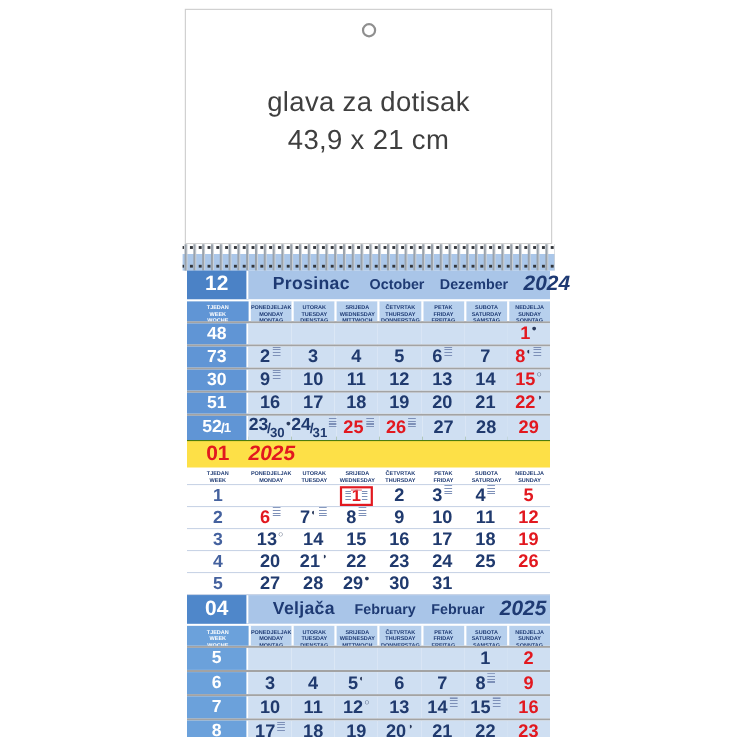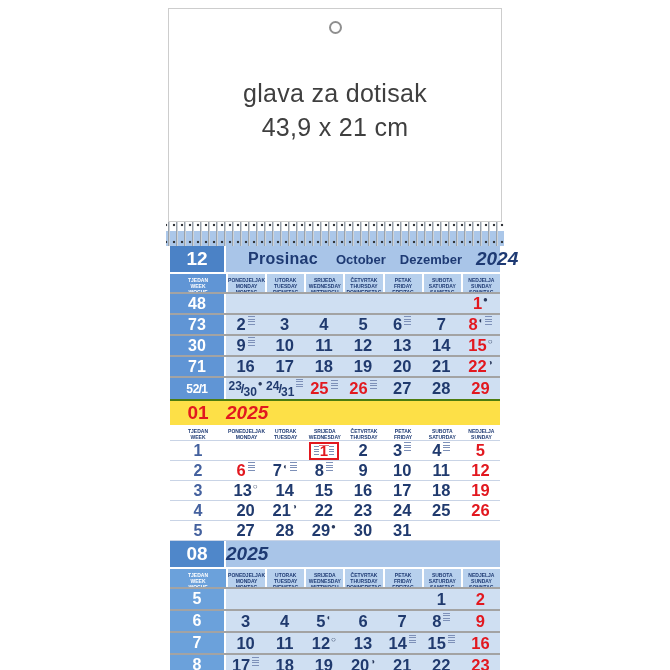--- a/index.html
+++ b/index.html
@@ -70,21 +70,21 @@
   .theme-white .m-daynames{height:15px;}
   .theme-white .wk-label{color:#1e3a73;}
   .theme-white .w-row{border-bottom:1px solid #c9d4e6;}
   .theme-white .m-daynames{border-bottom:1px solid #c9d4e6;}
   .theme-white .w-num{color:#44619e;}
 
   
   .mk{font-size:8px;vertical-align:7px;margin-left:1px;color:#2a3a5c;font-weight:normal;}
   .smud{display:inline-block;width:7px;height:9px;margin-left:2px;vertical-align:5px;
         background:repeating-linear-gradient(180deg,#7d90b8 0 1px,rgba(0,0,0,0) 1px 2.5px);}
-  .sp-a{font-size:12px;vertical-align:3px;}
+  .sp-a{font-size:16px;vertical-align:3px;}
   .sp-s{font-size:13px;margin:0 -1px;}
   .sp-b{font-size:12px;vertical-align:-3px;}
   .w-num .sp-a,.w-num .sp-s,.w-num .sp-b{color:#fff;}
 
   
   .today-box{display:inline-flex;align-items:center;justify-content:center;
      border:2px solid #e2181f;height:18px;min-width:30px;background:#fff;
      box-sizing:border-box;position:relative;padding:0 1px;}
   .today-box .d-in{font-size:15px;}
   .sm-side{height:10px;width:5px;vertical-align:0;margin:0 1px;}
@@ -181,21 +181,21 @@
             <span class="d-in">13</span>
           </div>
           <div class="d-cell">
             <span class="d-in">14</span>
           </div>
           <div class="d-cell">
             <span class="d-in red">15<span class="mk">○</span></span>
           </div>
         </div>
         <div class="w-row">
-          <div class="w-num">71</div>
+          <div class="w-num">51</div>
           <div class="d-cell">
             <span class="d-in">16</span>
           </div>
           <div class="d-cell">
             <span class="d-in">17</span>
           </div>
           <div class="d-cell">
             <span class="d-in">18</span>
           </div>
           <div class="d-cell">
@@ -367,21 +367,26 @@
           </div>
           <div class="d-cell">
             <span class="d-in">31</span>
           </div>
           <div class="d-cell"></div>
           <div class="d-cell"></div>
         </div>
       </section>
       <section class="month theme-blue2">
         <div class="m-head">
-          <div class="m-num">08</div>
+          <div class="m-num">04</div>
+          <div class="m-title">
+            <span class="t-hr">Veljača</span>
+            <span class="t-intl">February</span>
+            <span class="t-intl">Februar</span>
+          </div>
           <div class="m-year">2025</div>
         </div>
         <div class="m-daynames">
           <div class="wk-label">TJEDAN<br>WEEK<br>WOCHE</div>
           <div class="dn-cell">PONEDJELJAK<br>MONDAY<br>MONTAG</div>
           <div class="dn-cell">UTORAK<br>TUESDAY<br>DIENSTAG</div>
           <div class="dn-cell">SRIJEDA<br>WEDNESDAY<br>MITTWOCH</div>
           <div class="dn-cell">ČETVRTAK<br>THURSDAY<br>DONNERSTAG</div>
           <div class="dn-cell">PETAK<br>FRIDAY<br>FREITAG</div>
           <div class="dn-cell">SUBOTA<br>SATURDAY<br>SAMSTAG</div>

